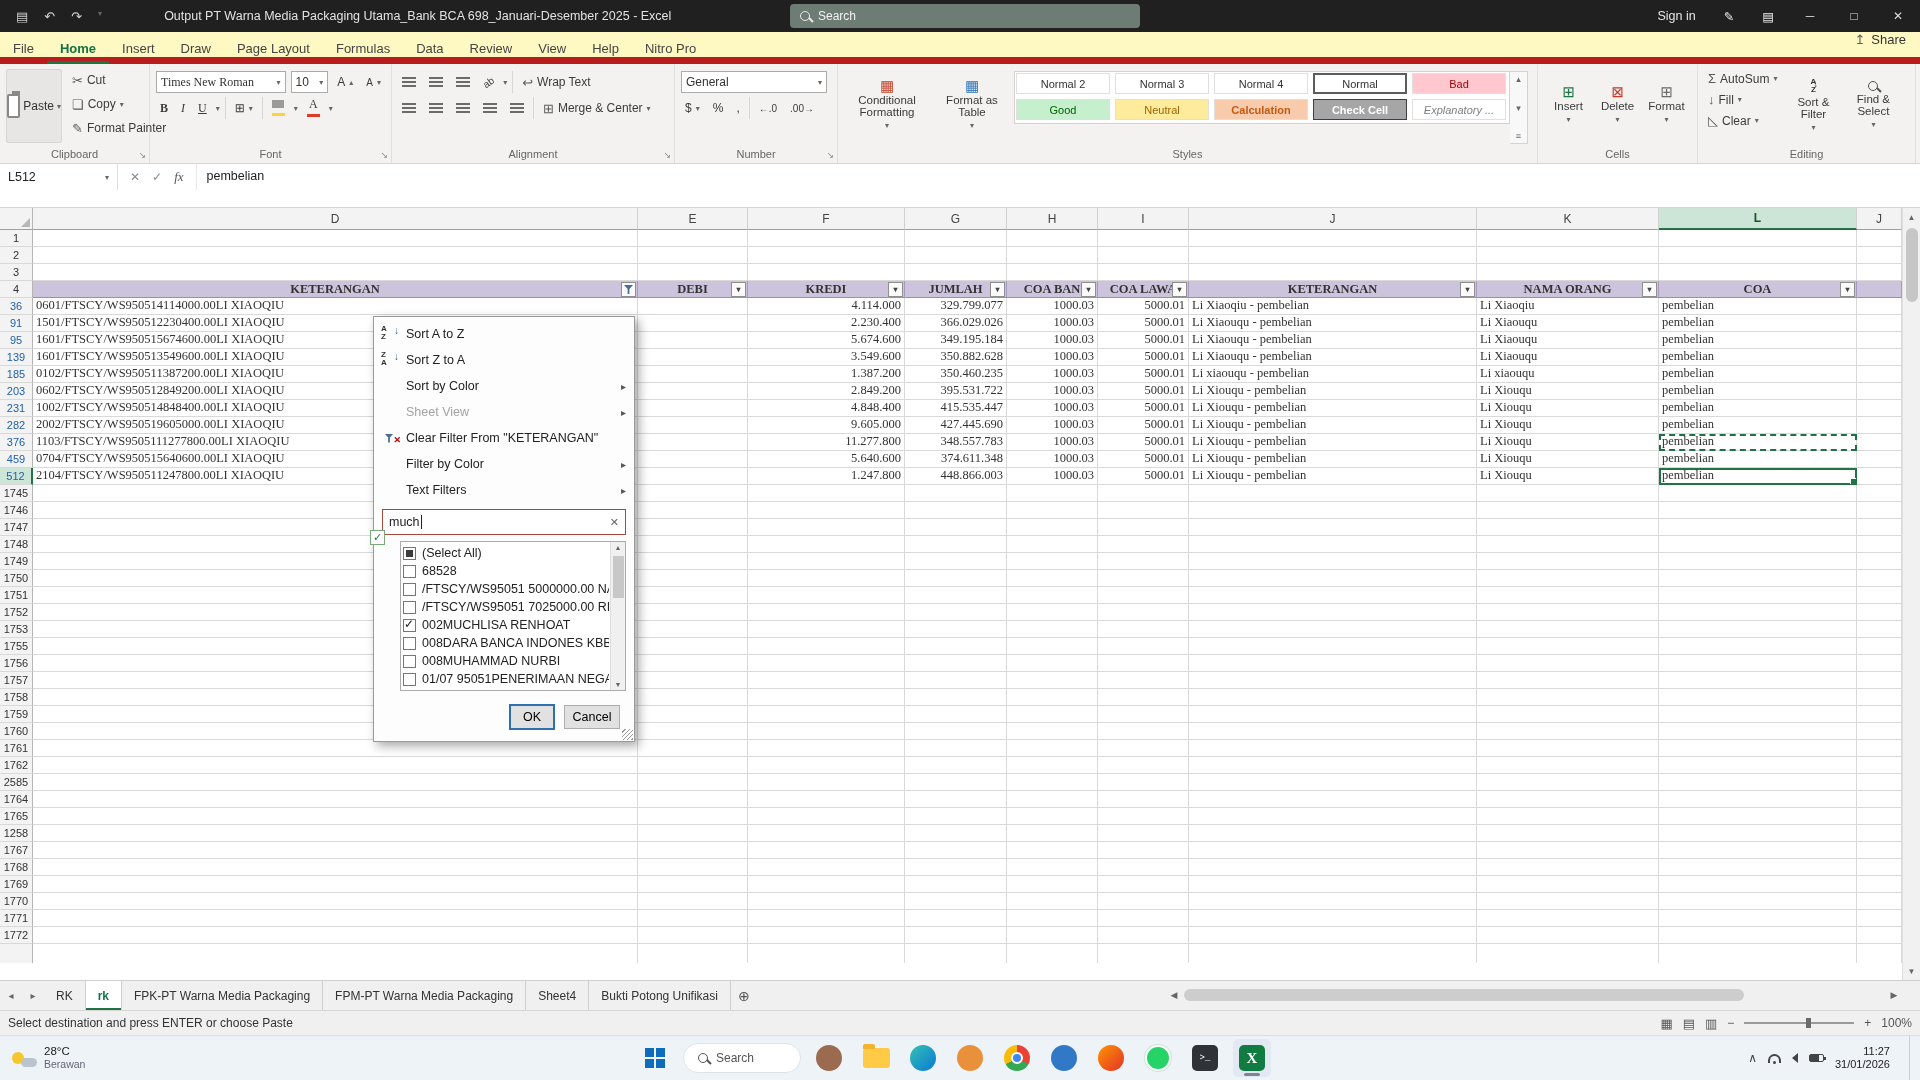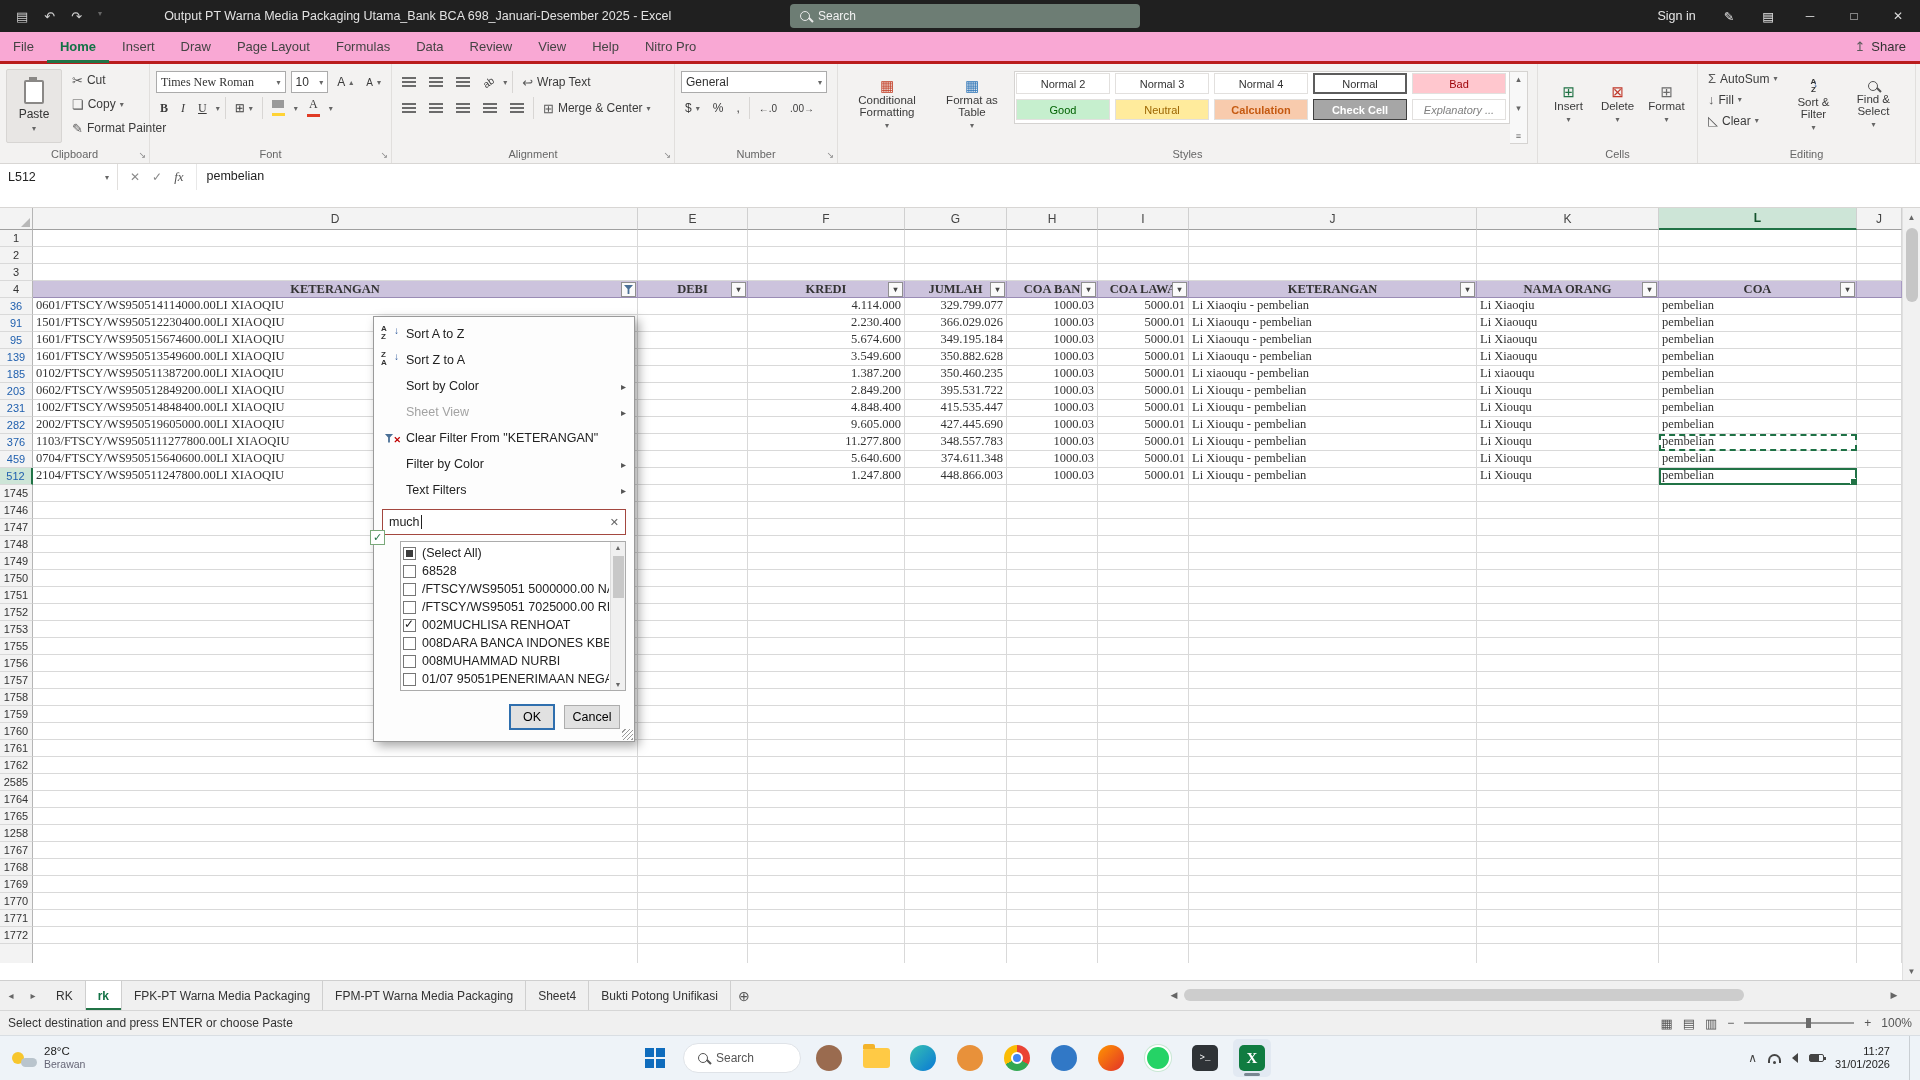--- a/index.html
+++ b/index.html
@@ -11,34 +11,34 @@
 .qa span{cursor:default}
 .tb-title{font-size:12.5px;color:#e2e2e2;white-space:nowrap;margin-left:46px}
 .tb-search{position:absolute;left:790px;top:4px;width:350px;height:24px;background:#6d7d74;border-radius:4px;display:flex;align-items:center;gap:8px;padding:0 10px;color:#f2f2f2}
 .tb-right{margin-left:auto;display:flex;align-items:center;height:32px}
 .tb-right .itm{padding:0 14px;height:32px;display:flex;align-items:center;font-size:12.5px;color:#e6e6e6}
 .winbtn{width:44px;height:32px;display:flex;align-items:center;justify-content:center;font-size:12px;color:#dcdcdc}
 .mag{width:10px;height:10px;border:1.6px solid #e8e8e8;border-radius:50%;position:relative;display:inline-block}
 .mag::after{content:'';position:absolute;width:6px;height:1.6px;background:#e8e8e8;right:-5px;bottom:-1px;transform:rotate(45deg)}
 .mag.dark{border-color:#555}.mag.dark::after{background:#555}
 
-#menubar{top:32px;height:32px;background:#f9a8d4;display:flex;align-items:center;border-bottom:3px solid #b91c1c}
+#menubar{top:32px;height:32px;background:#fef9c3;display:flex;align-items:flex-start;border-bottom:7px solid #b91c1c}
 .mtab{padding:0 13px;height:32px;display:flex;align-items:center;font-size:13px;color:#444}
 .mtab.active{color:#127245;font-weight:bold;box-shadow:inset 0 -3px 0 #217346}
 #share{margin-left:auto;margin-right:14px;display:flex;align-items:center;gap:6px;color:#333;font-size:13px}
 
 #ribbon{top:64px;height:100px;background:#f3f2f1;border-bottom:1px solid #d8d6d4;display:flex}
 .grp{position:relative;height:100%;border-right:1px solid #e1dfdd;padding:5px 6px 20px 6px}
 .glabel{position:absolute;bottom:3px;left:0;right:0;text-align:center;font-size:11px;color:#666}
 .launch{position:absolute;right:3px;bottom:3px;font-size:9px;color:#8a8a8a}
 .rrow{display:flex;align-items:center;gap:5px;height:26px}
 .rbtn{display:flex;align-items:center;gap:4px;padding:2px 4px;border-radius:2px;color:#3b3b3b;white-space:nowrap}
 .cap{font-size:8px;color:#666}
 .ic{color:#5a5a5a;font-size:13px}
-.paste{float:left;width:56px;height:74px;display:flex;flex-direction:column;align-items:center;justify-content:center;gap:3px;border:1px solid #d7d5d3;border-radius:2px;background:#e8e6e4}
+.paste{float:left;width:56px;height:74px;display:flex;flex-direction:row;align-items:center;justify-content:center;gap:3px;border:1px solid #d7d5d3;border-radius:2px;background:#e8e6e4}
 .clip{width:20px;height:24px;border:2px solid #8a8886;border-radius:2px;background:#fff;position:relative}
 .clip::before{content:'';position:absolute;left:3px;top:-5px;width:8px;height:4px;background:#8a8886}
 .mini{display:flex;flex-direction:column;gap:2px;margin-left:62px}
 .mini .rbtn{height:22px;font-size:12px}
 .combo{background:#fff;border:1px solid #ababab;height:22px;display:flex;align-items:center;padding:0 4px;gap:6px;font-size:12px}
 .combo .cap{margin-left:auto}
 .bld{font-weight:bold;font-family:"Liberation Serif",serif}.itl{font-style:italic;font-family:"Liberation Serif",serif}.und{text-decoration:underline;font-family:"Liberation Serif",serif}
 .colorbar{display:inline-flex;flex-direction:column;align-items:center;line-height:10px}
 .colorbar .bar{width:13px;height:3px;margin-top:1px}
 .li3{width:14px;height:10px;background:linear-gradient(#6b6b6b 0 2px,transparent 2px 4px,#6b6b6b 4px 6px,transparent 6px 8px,#6b6b6b 8px 10px)}

